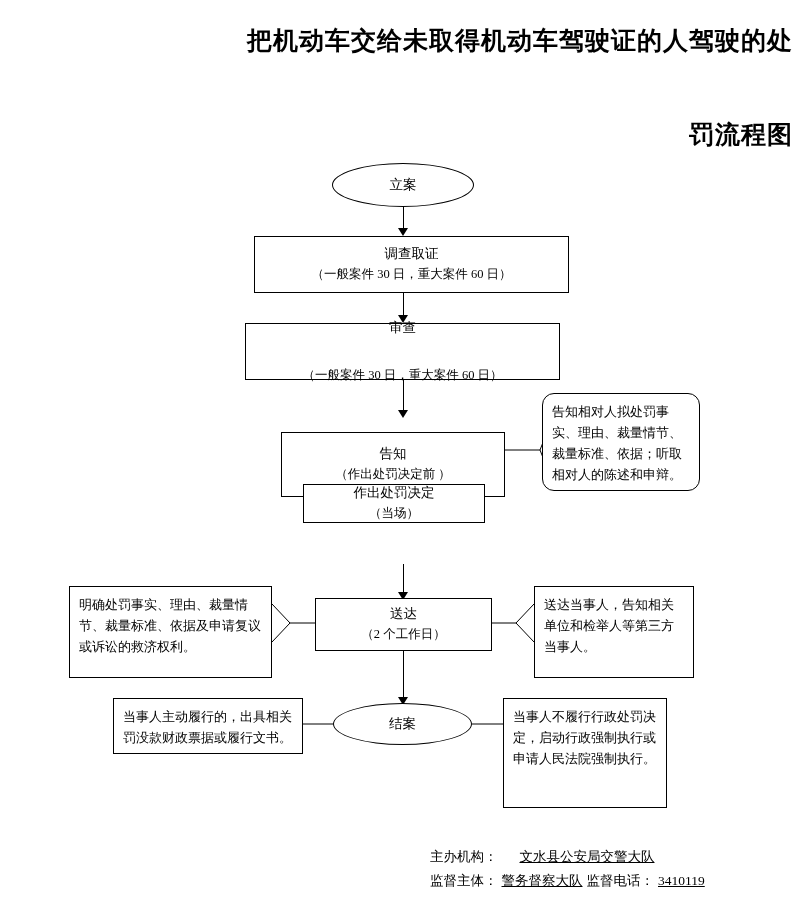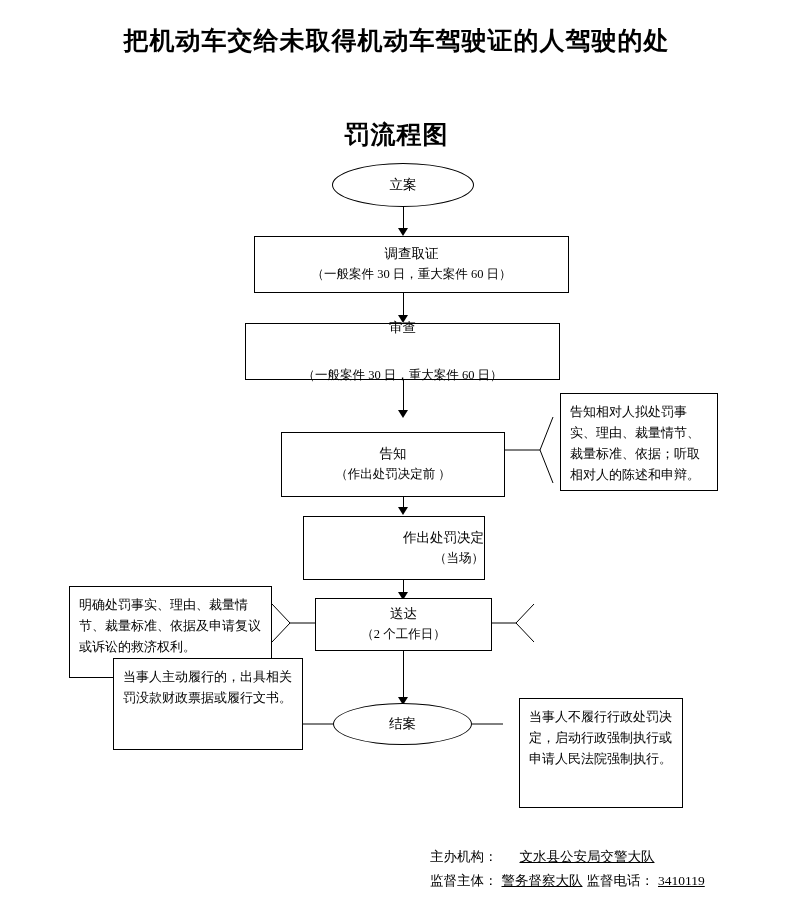--- a/index.html
+++ b/index.html
@@ -14,21 +14,21 @@
   #page {
     position: relative;
     width: 793px;
     height: 900px;
     overflow: hidden;
     background: #ffffff;
   }
   .title-line {
     position: absolute;
     width: 100%;
-    text-align: center;
+    text-align: right;
     font-weight: bold;
     font-size: 25px;
     letter-spacing: 1px;
     font-family: "Liberation Sans", "DejaVu Sans", sans-serif;
   }
   #title1 { top: 24px; }
   #title2 { top: 118px; }
 
   .node {
     position: absolute;
@@ -164,42 +164,43 @@
   <div class="node" style="left:245px; top:323px; width:315px; height:57px;gap:27px;">
     <div>审查</div>
     <div class="l2">（一般案件 30 日，重大案件 60 日）</div>
   </div>
 
   <div class="node" style="left:281px; top:432px; width:224px; height:65px;">
     <div>告知</div>
     <div class="l2">（作出处罚决定前 ）</div>
   </div>
 
-  <div class="node" style="left:303px; top:516px; width:182px; height:64px;align-items:flex-end;">
+  <div class="node" style="left:303px; top:484px; width:182px; height:39px;">
     <div>作出处罚决定</div>
     <div class="l2">（当场）</div>
   </div>
 
   <div class="node" style="left:315px; top:598px; width:177px; height:53px;">
     <div>送达</div>
     <div class="l2">（2 个工作日）</div>
   </div>
 
   <div class="node terminator" style="left:333px; top:703px; width:139px; height:42px;">
     <div>结案</div>
   </div>
 
-  <div class="note" style="left:560px; top:393px; width:158px; height:98px;">告知相对人拟处罚事实、理由、裁量情节、裁量标准、依据；听取相对人的陈述和申辩。</div>
+  <div class="note" style="left:542px; top:393px; width:158px; height:98px;border-radius:12px;">告知相对人拟处罚事实、理由、裁量情节、裁量标准、依据；听取相对人的陈述和申辩。</div>
 
   <div class="note" style="left:69px; top:586px; width:203px; height:92px;">明确处罚事实、理由、裁量情节、裁量标准、依据及申请复议或诉讼的救济权利。</div>
 
-
-  <div class="note" style="left:113px; top:658px; width:190px; height:92px;">当事人主动履行的，出具相关罚没款财政票据或履行文书。</div>
-
-  <div class="note" style="left:503px; top:698px; width:164px; height:110px;margin-left:16px;">当事人不履行行政处罚决定，启动行政强制执行或申请人民法院强制执行。</div>
+  <div class="note" style="left:534px; top:586px; width:160px; height:92px;">送达当事人，告知相关单位和检举人等第三方当事人。</div>
+
+  <div class="note" style="left:113px; top:698px; width:190px; height:56px;">当事人主动履行的，出具相关罚没款财政票据或履行文书。</div>
+
+  <div class="note" style="left:503px; top:698px; width:164px; height:110px;">当事人不履行行政处罚决定，启动行政强制执行或申请人民法院强制执行。</div>
 
   <div id="footer">
     <div class="footer-row">
       <span class="footer-lbl">主办机构：</span>
       <span class="footer-val u">文水县公安局交警大队</span>
     </div>
     <div class="footer-row">
       <span class="footer-lbl">监督主体：</span>
       <span class="footer-val2 u">警务督察大队</span>
       <span class="footer-val2">监督电话：</span>

